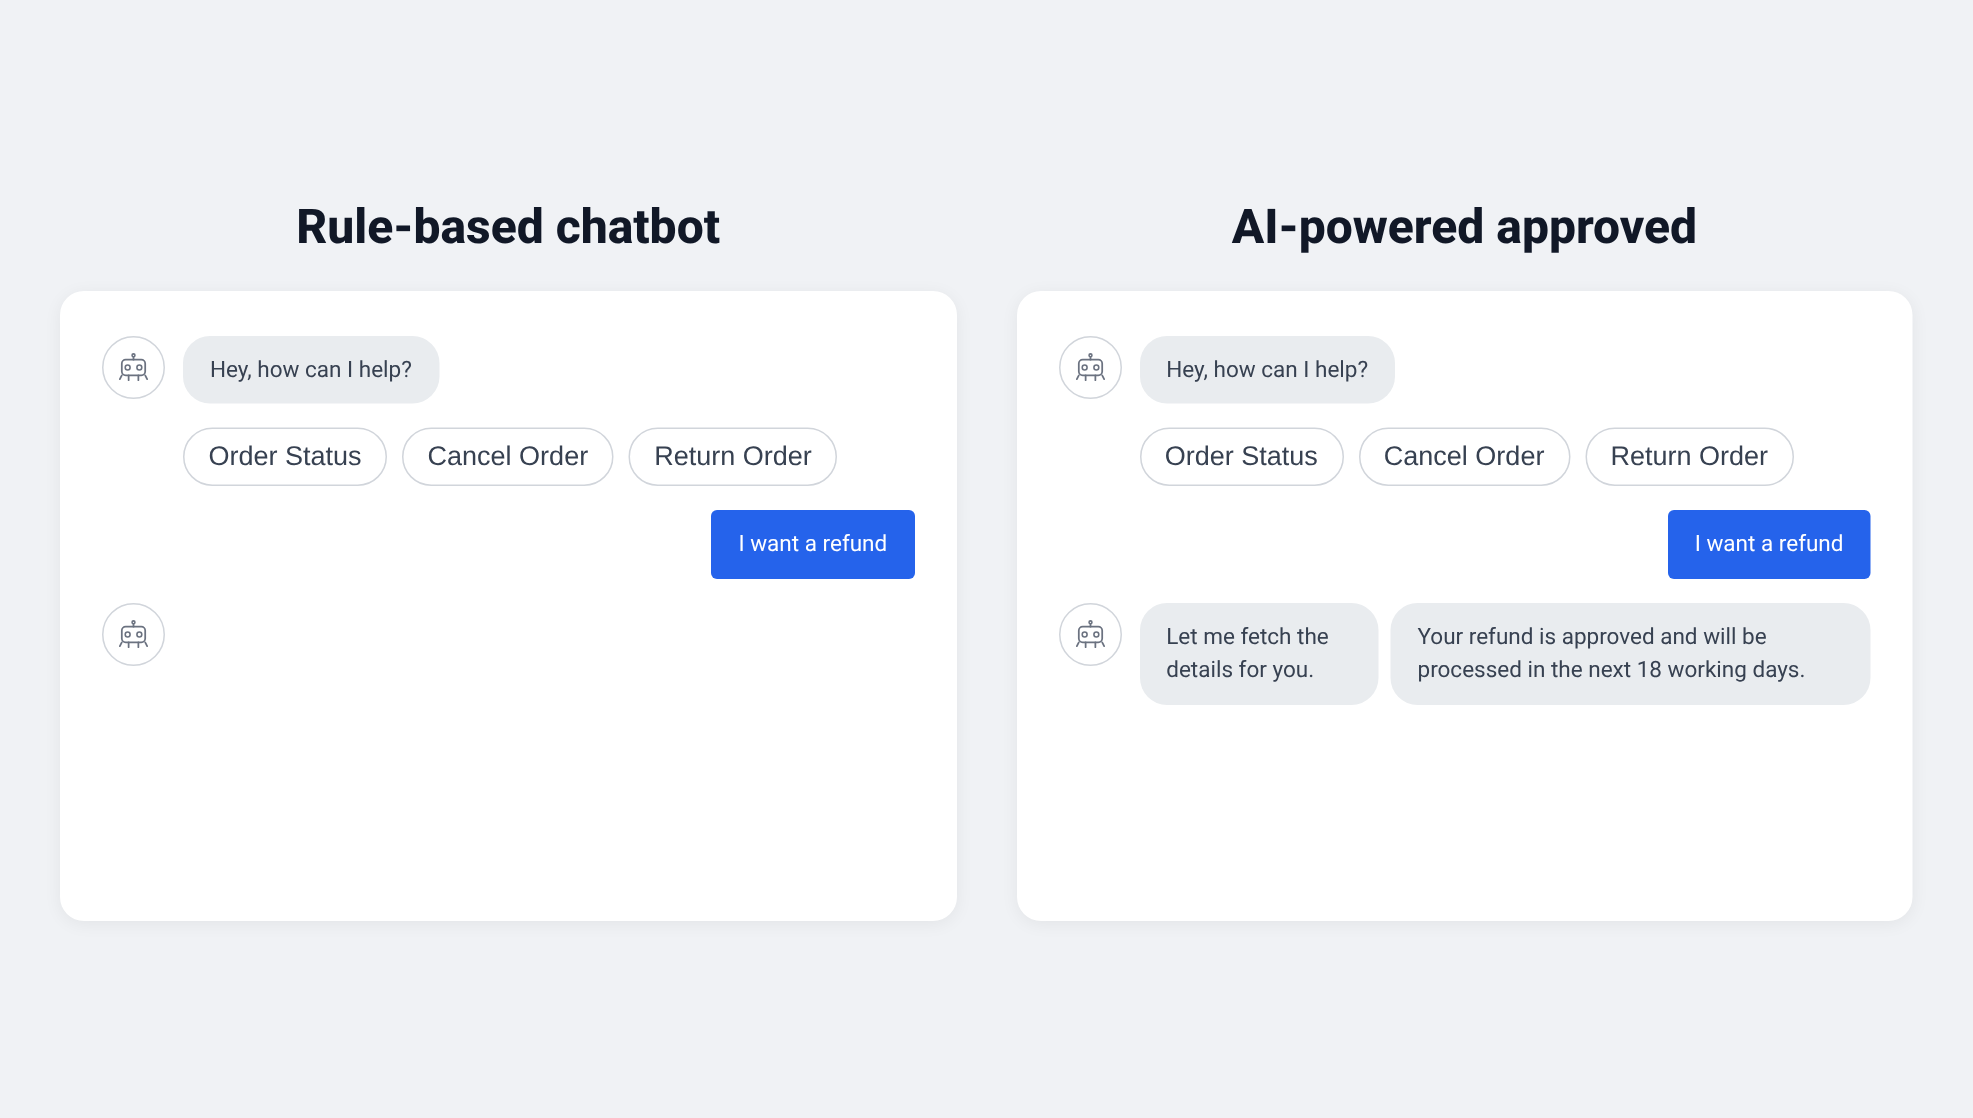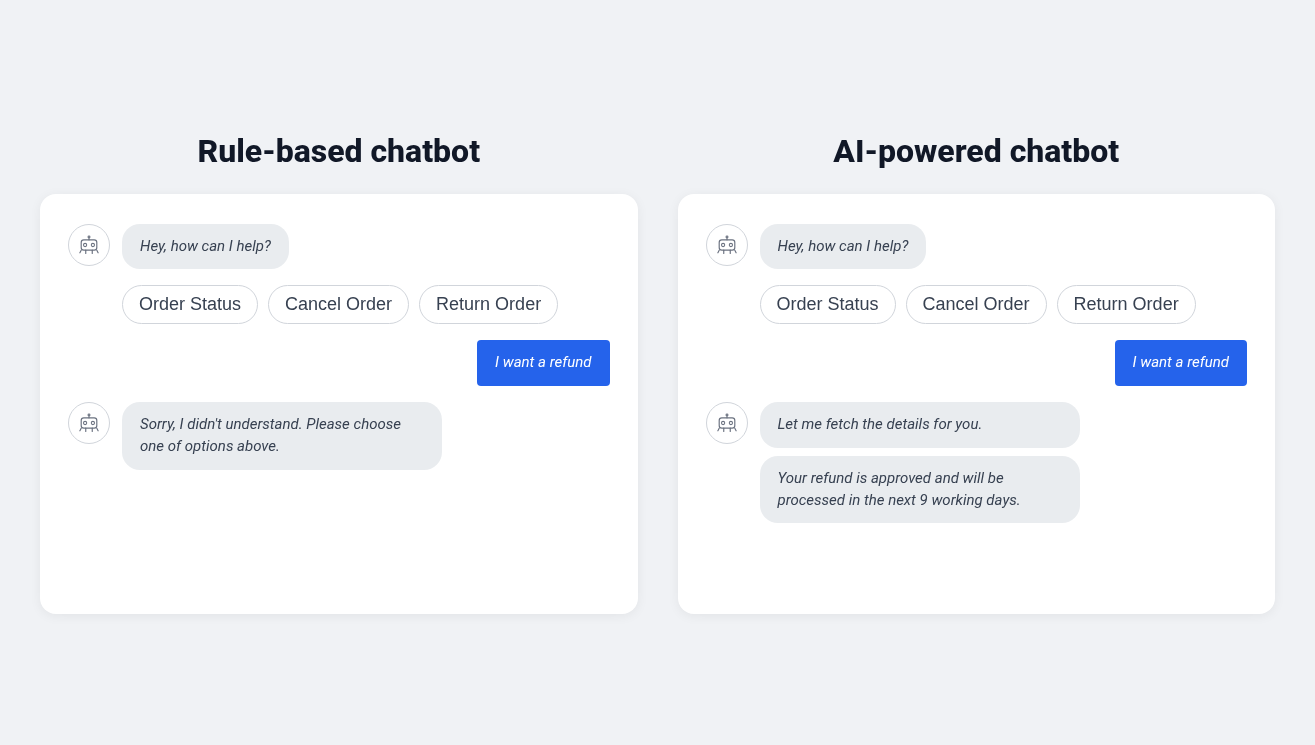--- a/index.html
+++ b/index.html
@@ -46,21 +46,20 @@
       width: 100%;
       min-height: 420px;
       box-shadow: 0 2px 12px rgba(0,0,0,0.06);
     }
 
     .chat-row {
       display: flex;
       align-items: flex-start;
       gap: 12px;
       margin-bottom: 16px;
-      font-style: italic;
     }
 
     .chat-row.right {
       justify-content: flex-end;
       margin-bottom: 16px;
     }
 
     .bot-avatar {
       width: 42px;
       height: 42px;
@@ -108,21 +107,21 @@
       border-radius: 20px;
       padding: 8px 16px;
       font-size: 18px;
       color: #374151;
       cursor: pointer;
       white-space: nowrap;
     }
 
     .bot-bubbles {
       display: flex;
-      flex-direction: column;
+      flex-direction: row;
       gap: 8px;
     }
   </style>
 </head>
 <body>
 
 <div class="comparison-container">
 
   <div class="panel">
     <h2 class="panel-title">Rule-based chatbot</h2>
@@ -162,28 +161,27 @@
             <circle cx="14" cy="20" r="2.5" stroke="#6b7280" stroke-width="1.6"></circle>
             <circle cx="26" cy="20" r="2.5" stroke="#6b7280" stroke-width="1.6"></circle>
             <line x1="20" y1="12" x2="20" y2="9" stroke="#6b7280" stroke-width="1.8" stroke-linecap="round"></line>
             <circle cx="20" cy="7.5" r="1.5" stroke="#6b7280" stroke-width="1.6"></circle>
             <line x1="8" y1="28" x2="6" y2="32" stroke="#6b7280" stroke-width="1.8" stroke-linecap="round"></line>
             <line x1="32" y1="28" x2="34" y2="32" stroke="#6b7280" stroke-width="1.8" stroke-linecap="round"></line>
             <line x1="15" y1="28" x2="15" y2="33" stroke="#6b7280" stroke-width="1.8" stroke-linecap="round"></line>
             <line x1="25" y1="28" x2="25" y2="33" stroke="#6b7280" stroke-width="1.8" stroke-linecap="round"></line>
           </svg>
         </div>
-        <div class="bubble">Sorry, I didn't understand. Please choose one of options above.</div>
       </div>
 
     </div>
   </div>
 
   <div class="panel">
-    <h2 class="panel-title">AI-powered chatbot</h2>
+    <h2 class="panel-title">AI-powered approved</h2>
     <div class="chat-window">
 
       <div class="chat-row">
         <div class="bot-avatar">
           <svg viewBox="0 0 40 40" fill="none" xmlns="http://www.w3.org/2000/svg">
             <rect x="8" y="12" width="24" height="16" rx="4" stroke="#6b7280" stroke-width="1.8"></rect>
             <circle cx="14" cy="20" r="2.5" stroke="#6b7280" stroke-width="1.6"></circle>
             <circle cx="26" cy="20" r="2.5" stroke="#6b7280" stroke-width="1.6"></circle>
             <line x1="20" y1="12" x2="20" y2="9" stroke="#6b7280" stroke-width="1.8" stroke-linecap="round"></line>
             <circle cx="20" cy="7.5" r="1.5" stroke="#6b7280" stroke-width="1.6"></circle>
@@ -215,20 +213,20 @@
             <line x1="20" y1="12" x2="20" y2="9" stroke="#6b7280" stroke-width="1.8" stroke-linecap="round"></line>
             <circle cx="20" cy="7.5" r="1.5" stroke="#6b7280" stroke-width="1.6"></circle>
             <line x1="8" y1="28" x2="6" y2="32" stroke="#6b7280" stroke-width="1.8" stroke-linecap="round"></line>
             <line x1="32" y1="28" x2="34" y2="32" stroke="#6b7280" stroke-width="1.8" stroke-linecap="round"></line>
             <line x1="15" y1="28" x2="15" y2="33" stroke="#6b7280" stroke-width="1.8" stroke-linecap="round"></line>
             <line x1="25" y1="28" x2="25" y2="33" stroke="#6b7280" stroke-width="1.8" stroke-linecap="round"></line>
           </svg>
         </div>
         <div class="bot-bubbles">
           <div class="bubble">Let me fetch the details for you.</div>
-          <div class="bubble">Your refund is approved and will be processed in the next 9 working days.</div>
+          <div class="bubble">Your refund is approved and will be processed in the next 18 working days.</div>
         </div>
       </div>
 
     </div>
   </div>
 
 </div>
 
 </body></html>

